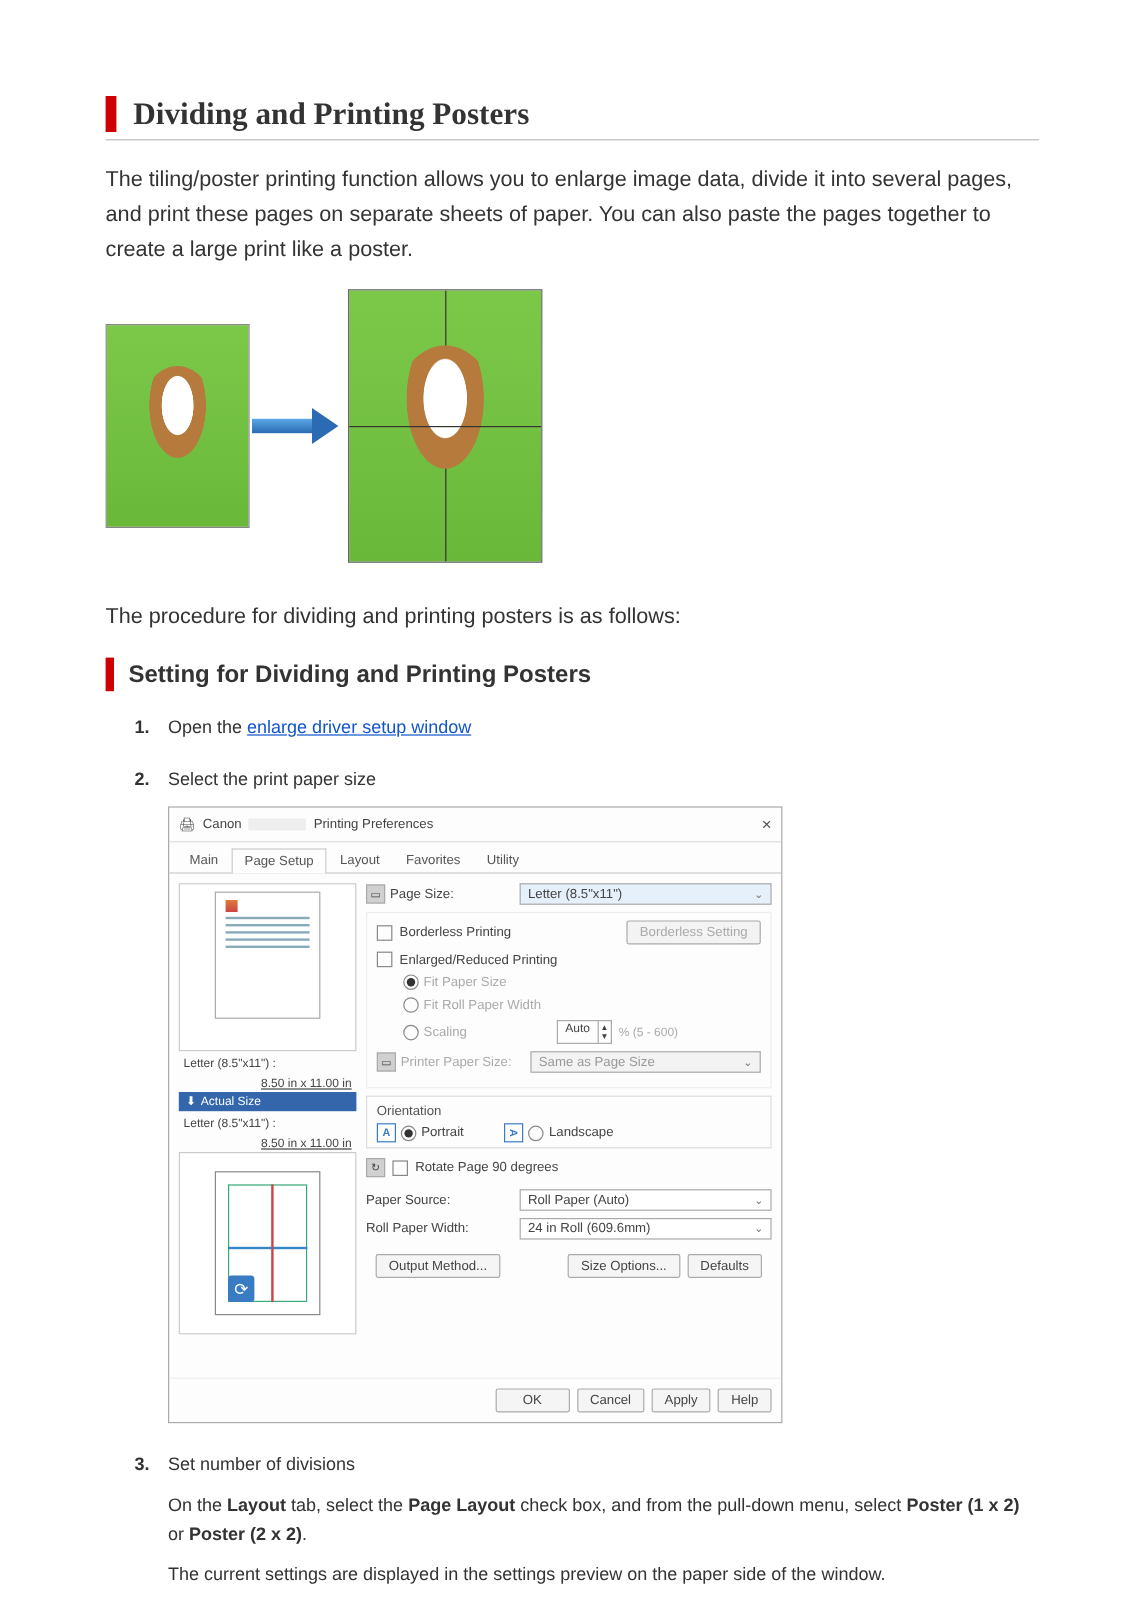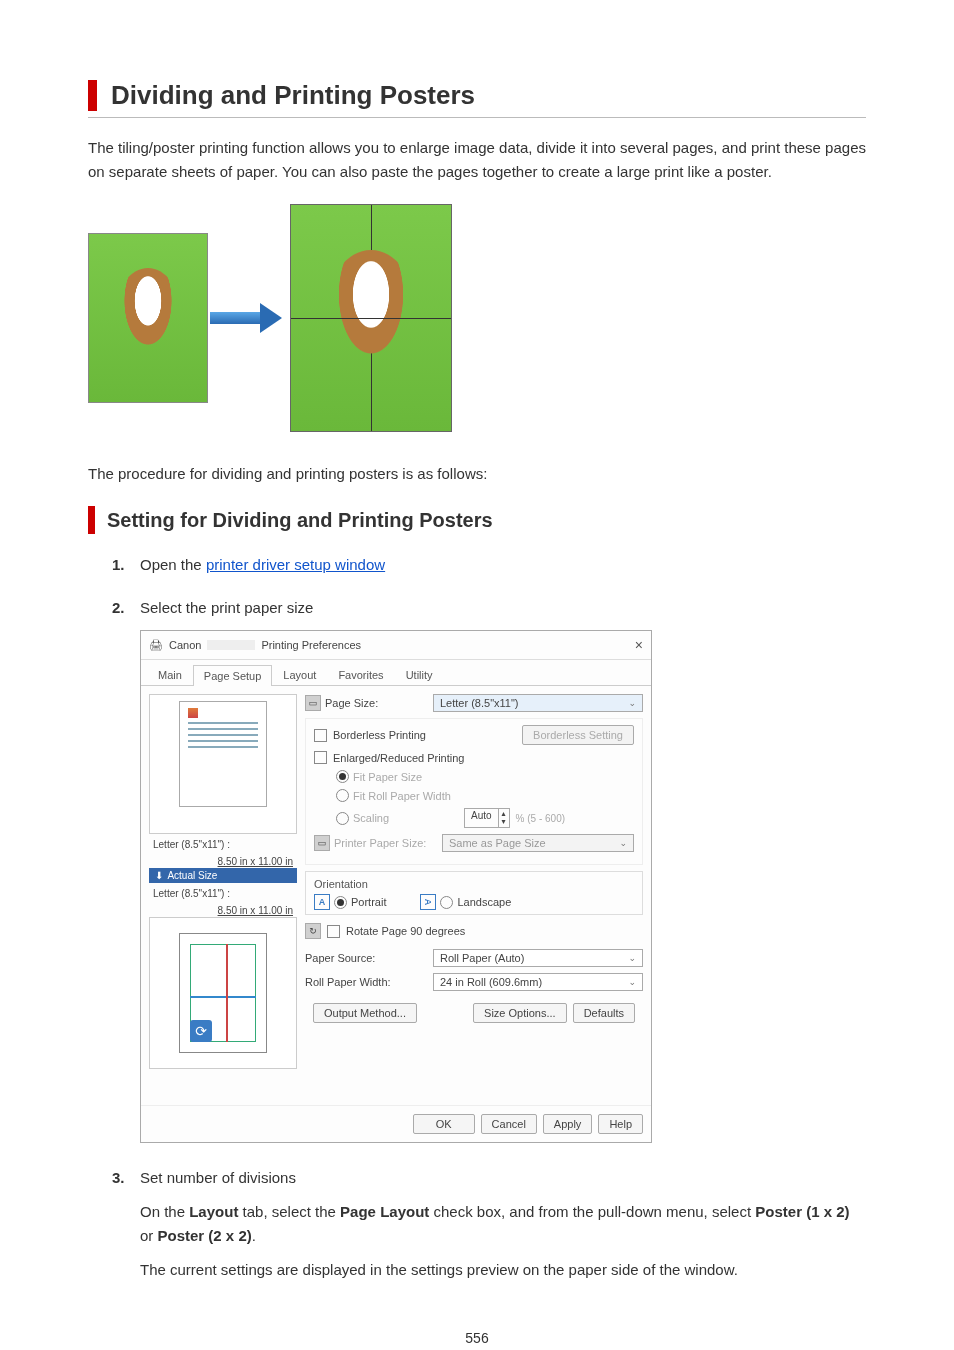--- a/index.html
+++ b/index.html
@@ -15,28 +15,29 @@
   .title-block {
     border-left: 9px solid #cc0000;
     padding-left: 14px;
     margin-bottom: 2px;
   }
   .page-title {
     font-size: 26px;
     font-weight: bold;
     color: #333;
     margin: 0 0 6px 0;
+    font-family: Liberation Serif, serif;
   }
   .hr {
     border: none;
     border-top: 1px solid #bbb;
     margin: 0 0 18px 0;
   }
   p.body {
-    font-size: 15px;
+    font-size: 18px;
     line-height: 1.6;
     margin: 0 0 20px 0;
   }
   .illustration-row {
     display:flex;
     align-items:center;
     gap: 2px;
     margin: 18px 0 30px 0;
   }
   .dog-img {
@@ -350,21 +351,21 @@
   <div class="section-heading">
     <div class="bar"></div>
     <h2>Setting for Dividing and Printing Posters</h2>
   </div>
 
   <ol class="steps">
     <li>
       <div class="step-head">
         <span class="step-num">1.</span>
         <span class="step-title">
-          <span>Open the </span><a href="#" class="link">printer driver setup window</a>
+          <span>Open the </span><a href="#" class="link">enlarge driver setup window</a>
         </span>
       </div>
     </li>
 
     <li>
       <div class="step-head">
         <span class="step-num">2.</span>
         <span class="step-title">Select the print paper size</span>
       </div>
 

